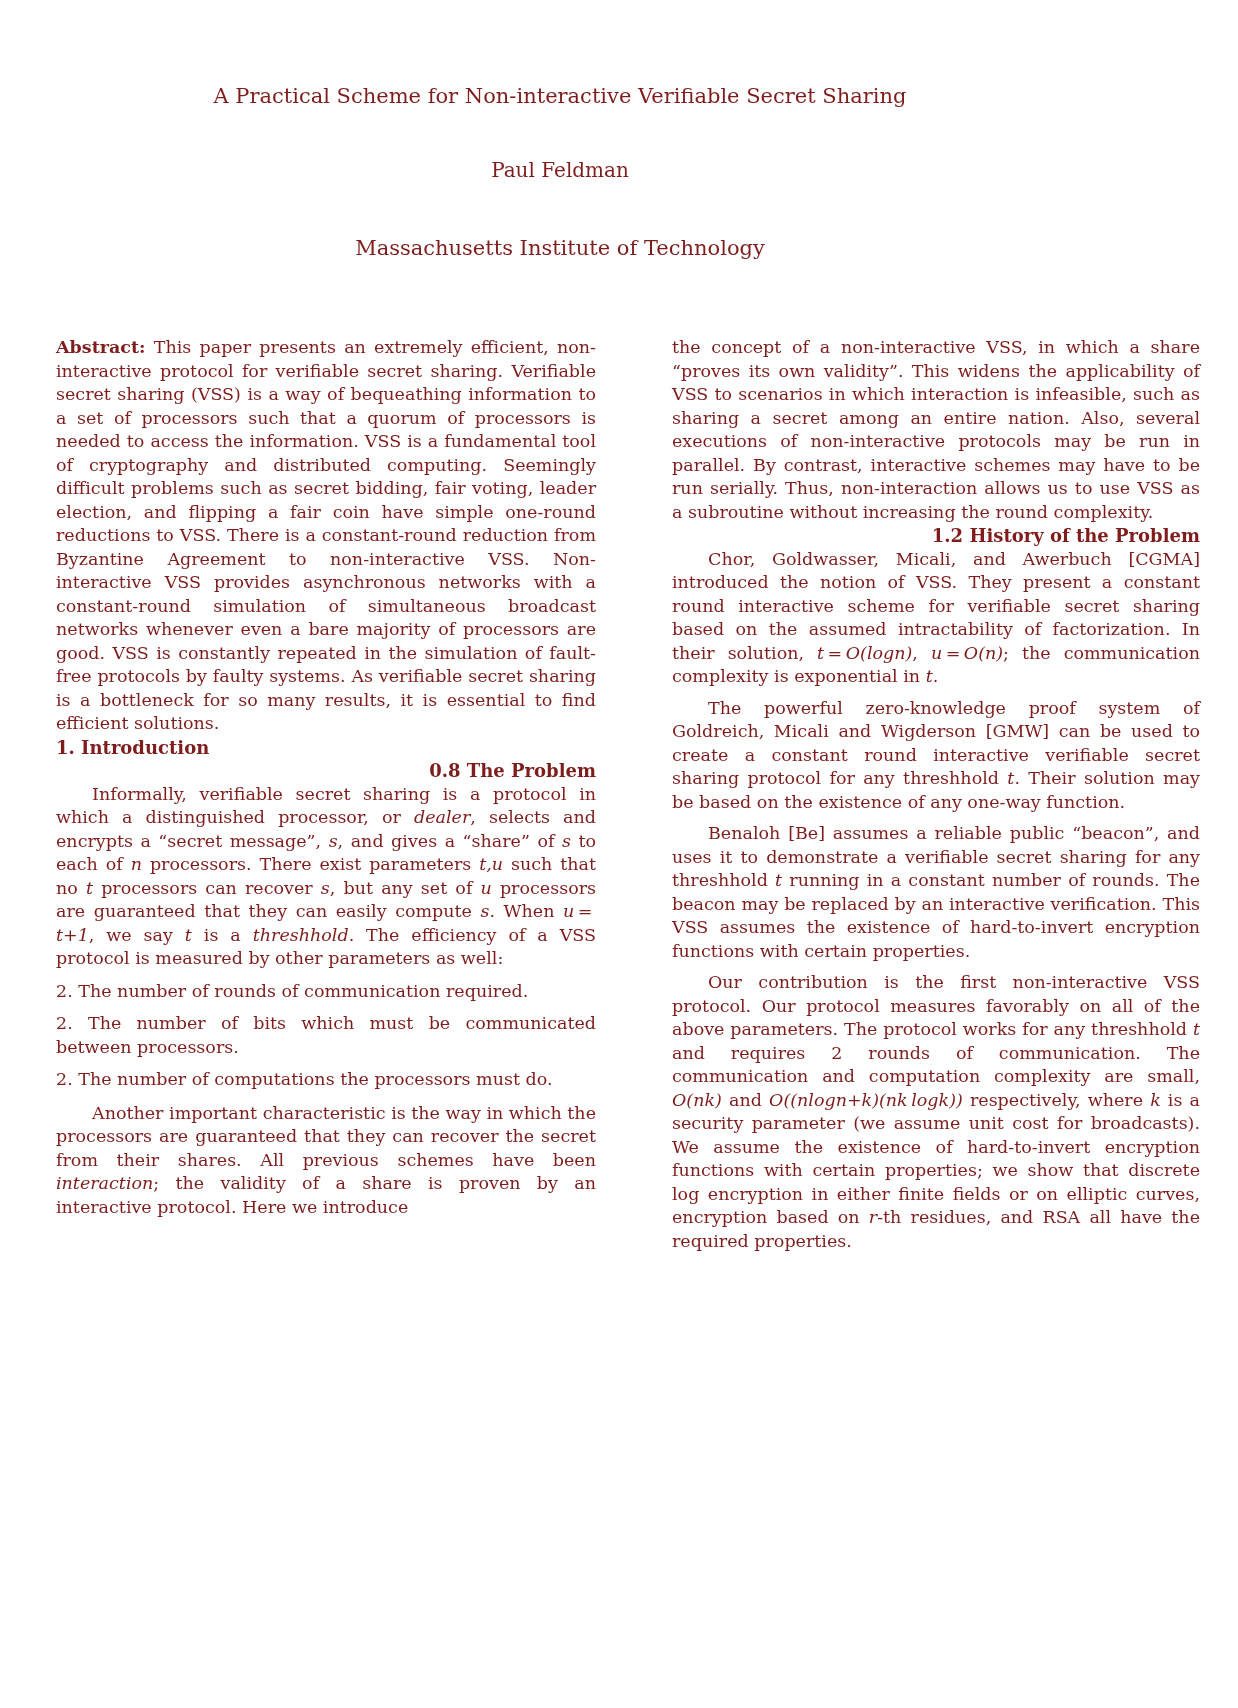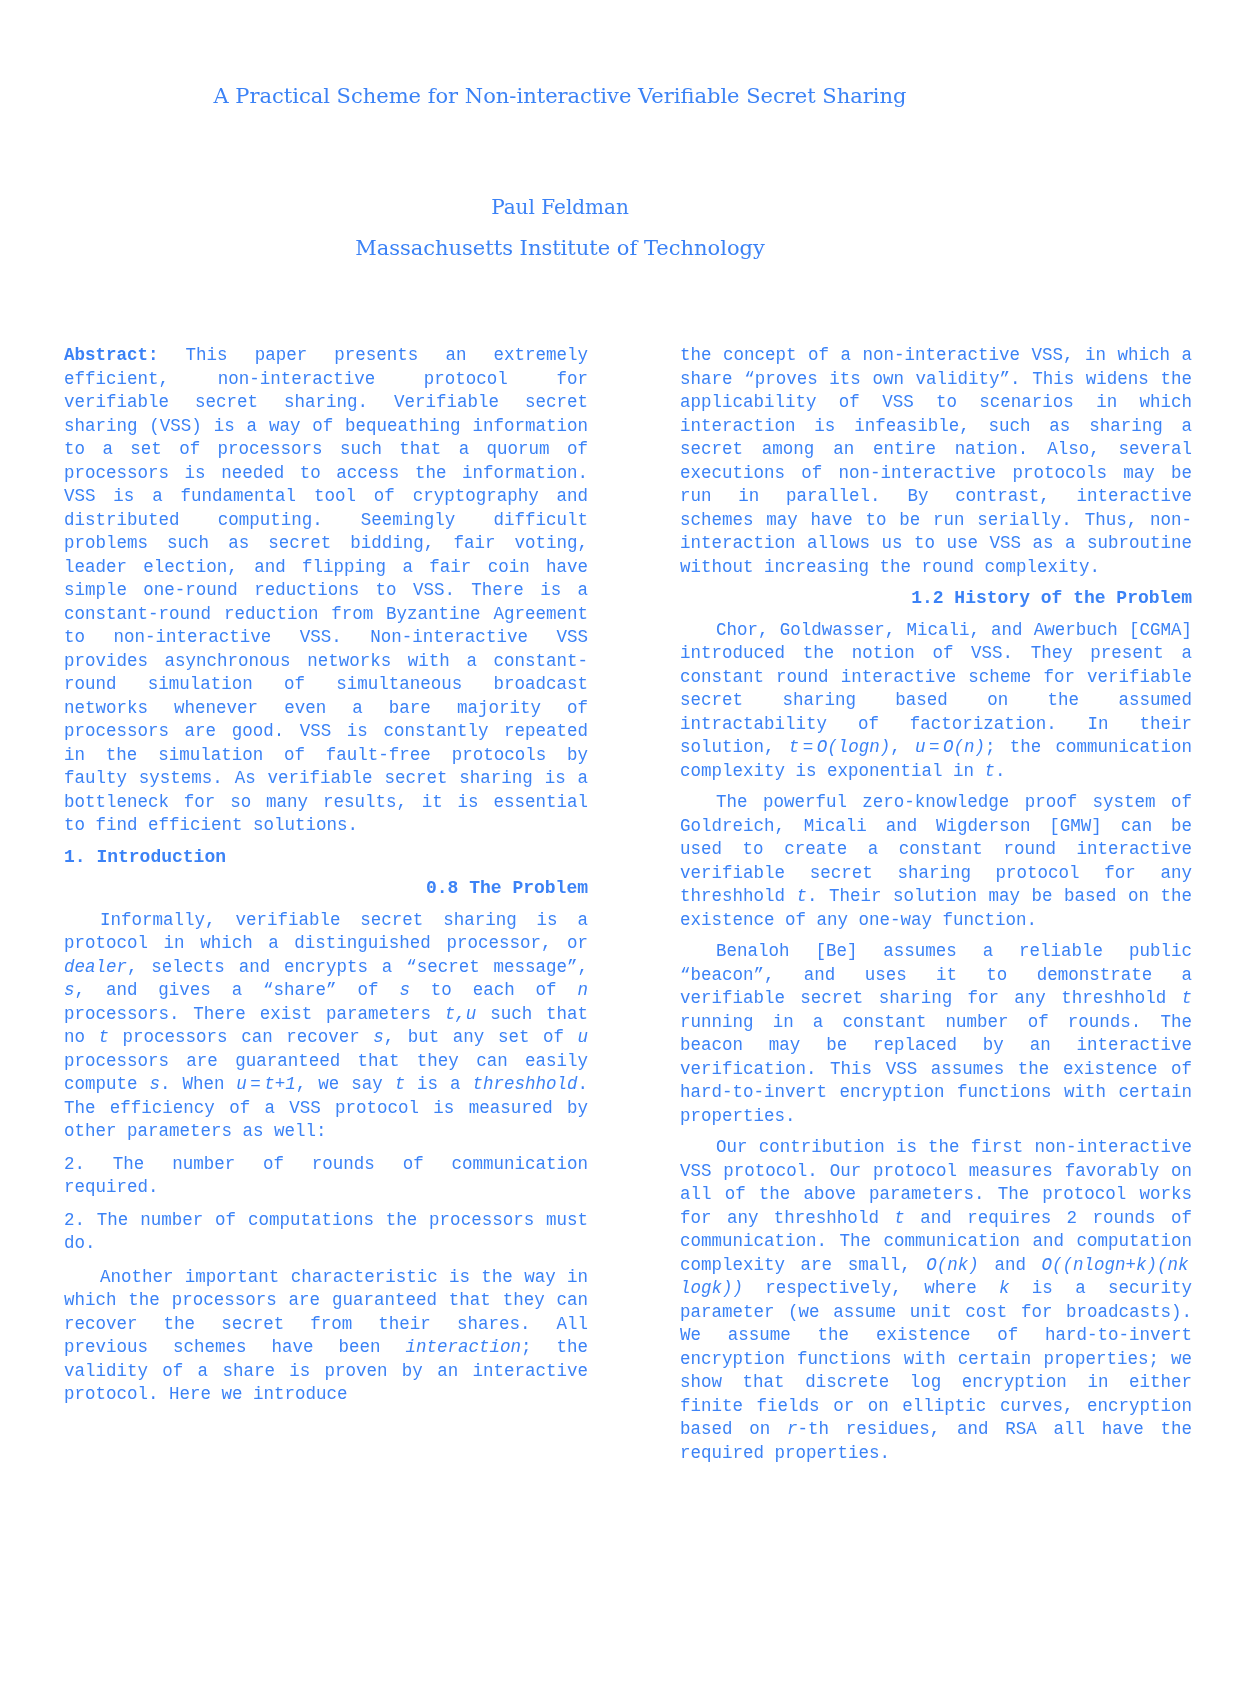--- a/index.html
+++ b/index.html
@@ -5,46 +5,46 @@
   html, body {
     margin: 0;
     padding: 0;
     background: #ffffff;
   }
   .page {
     position: relative;
     width: 1238px;
     height: 1708px;
     background: #ffffff;
-    color: #3b82f6;
+    color: #7f1d1d;
     font-family: "DejaVu Serif", "Liberation Serif", serif;
     overflow: hidden;
   }
   .head-line {
     position: absolute;
     left: 0;
     width: 1120px;
     text-align: center;
     white-space: nowrap;
   }
   .paper-title   { top: 84px;  font-size: 21px; }
-  .paper-author  { top: 158px; font-size: 20px; margin-top: 37px; }
+  .paper-author  { top: 158px; font-size: 20px; }
   .paper-affil   { top: 220px; font-size: 21px; margin-top: 16px; }
 
   .col {
     position: absolute;
     top: 336px;
     font-size: 17.5px;
     line-height: 23.5px;
     text-align: justify;
   }
   .col-left  { left: 56px;  width: 540px; }
   .col-right { left: 672px; width: 528px; }
 
-  .col p { margin: 8px; font-family: Liberation Mono, monospace; }
+  .col p { margin: 0; }
   .col p.indent { text-indent: 36px; }
 
   .abstract-label { font-weight: bold; }
 
   .h2 {
     font-weight: bold;
     font-size: 18px;
     margin: 52px 0 0 0;
     text-align: left;
   }
@@ -78,20 +78,21 @@
     <p><span class="abstract-label">Abstract:</span> <span>This paper presents an extremely efficient, non-interactive protocol for verifiable secret sharing. Verifiable secret sharing (VSS) is a way of bequeathing information to a set of processors such that a quorum of processors is needed to access the information. VSS is a fundamental tool of cryptography and distributed computing. Seemingly difficult problems such as secret bidding, fair voting, leader election, and flipping a fair coin have simple one-round reductions to VSS. There is a constant-round reduction from Byzantine Agreement to non-interactive VSS. Non-interactive VSS provides asynchronous networks with a constant-round simulation of simultaneous broadcast networks whenever even a bare majority of processors are good. VSS is constantly repeated in the simulation of fault-free protocols by faulty systems. As verifiable secret sharing is a bottleneck for so many results, it is essential to find efficient solutions.</span></p>
 
     <p class="h2">1. Introduction</p>
 
     <p class="h3 h3-left">0.8 The Problem</p>
 
     <p class="indent">Informally, verifiable secret sharing is a protocol in which a distinguished processor, or <i>dealer</i>, selects and encrypts a “secret message”, <i>s</i>, and gives a “share” of <i>s</i> to each of <i>n</i> processors. There exist parameters <i>t,u</i> such that no <i>t</i> processors can recover <i>s</i>, but any set of <i>u</i> processors are guaranteed that they can easily compute <i>s</i>. When <i>u = t+1</i>, we say <i>t</i> is a <i>threshhold</i>. The efficiency of a VSS protocol is measured by other parameters as well:</p>
 
     <p class="list-item">2. The number of rounds of communication required.</p>
 
+    <p class="list-item">2. The number of bits which must be communicated between processors.</p>
 
     <p class="list-item">2. The number of computations the processors must do.</p>
 
     <p class="indent para-another">Another important characteristic is the way in which the processors are guaranteed that they can recover the secret from their shares. All previous schemes have been <i>interaction</i>; the validity of a share is proven by an interactive protocol. Here we introduce</p>
 
   </div>
 
   <div class="col col-right">
 
     <p>the concept of a non-interactive VSS, in which a share “proves its own validity”. This widens the applicability of VSS to scenarios in which interaction is infeasible, such as sharing a secret among an entire nation. Also, several executions of non-interactive protocols may be run in parallel. By contrast, interactive schemes may have to be run serially. Thus, non-interaction allows us to use VSS as a subroutine without increasing the round complexity.</p>

